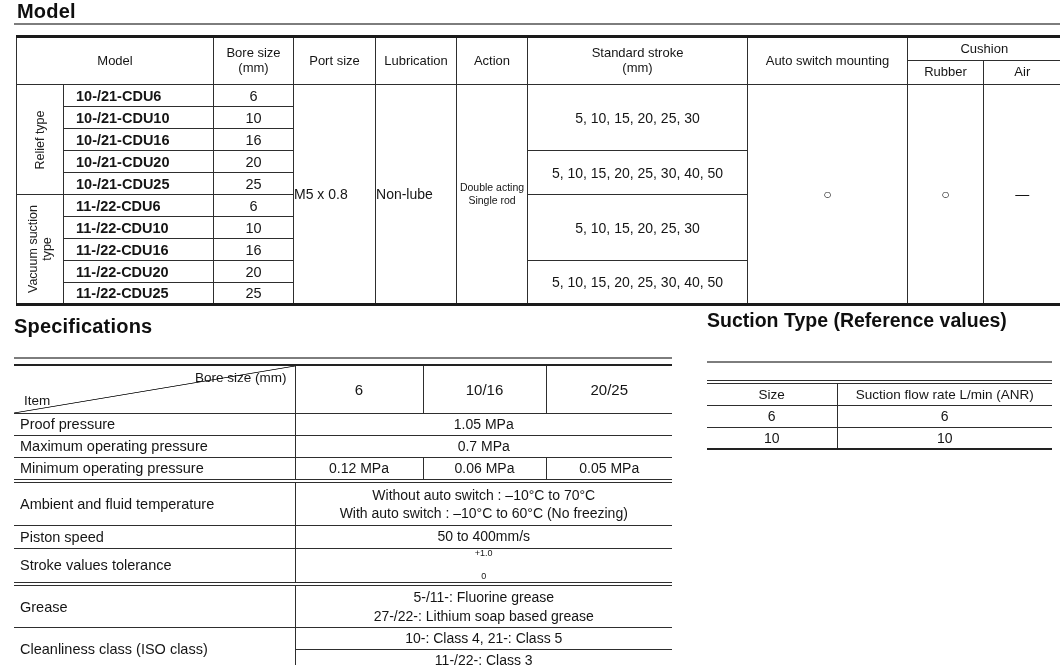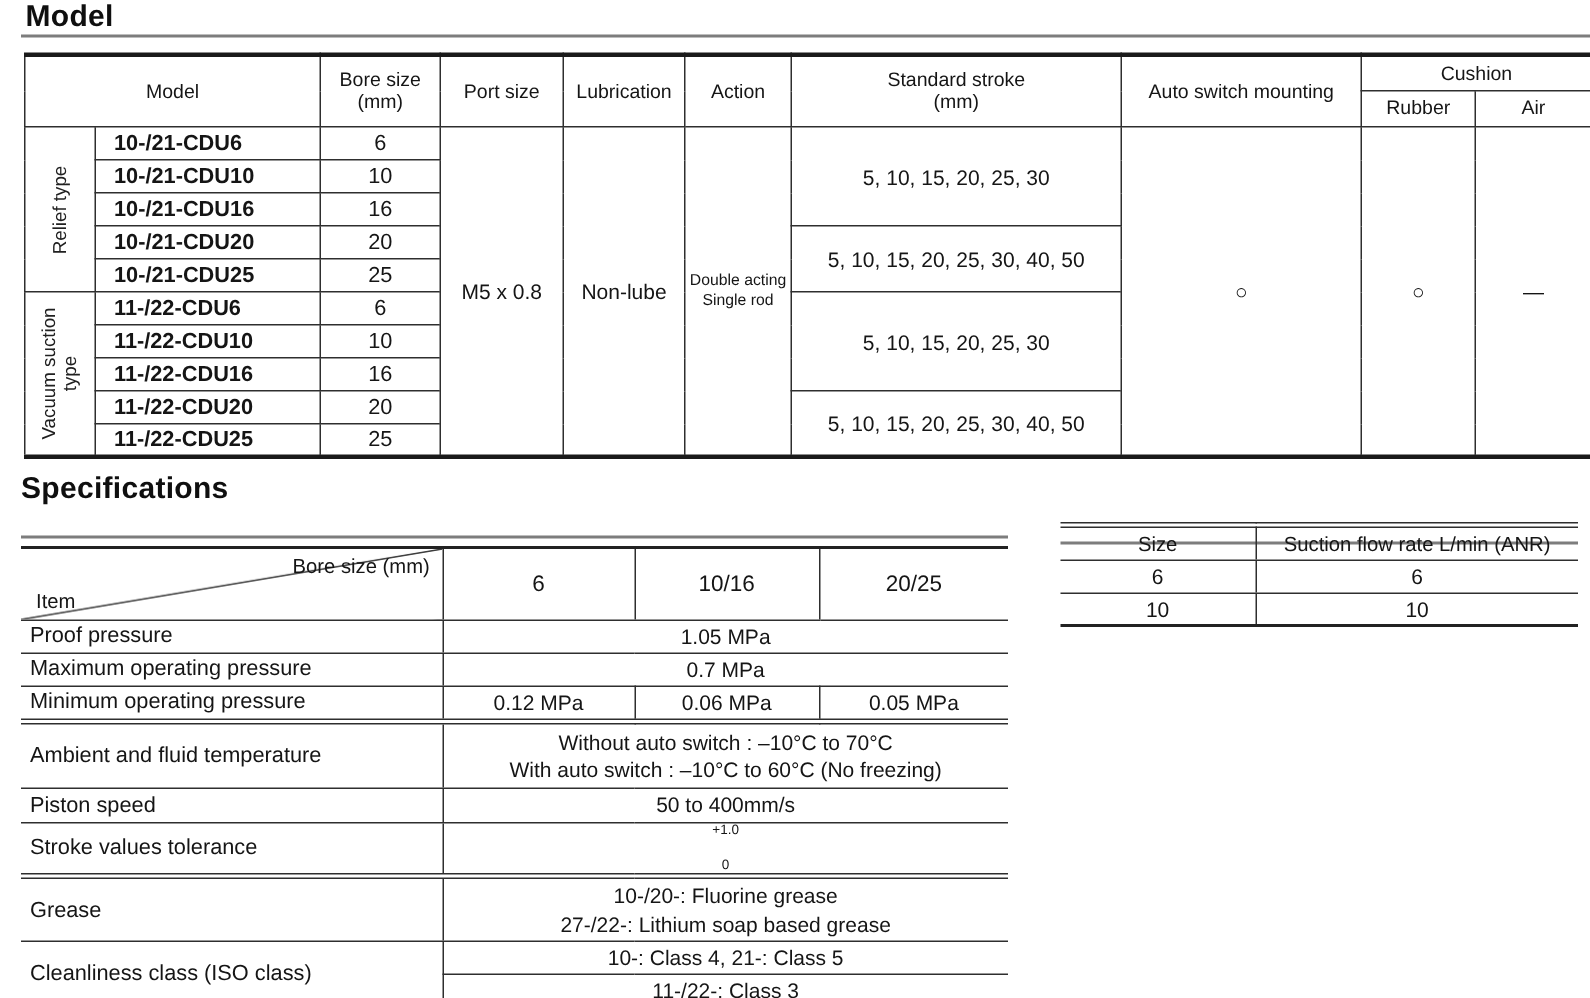--- a/index.html
+++ b/index.html
@@ -14,21 +14,21 @@
   
   #model-table { border-collapse:collapse; table-layout:fixed; width:1044px;
     border-top:3px solid #1a1a1a; border-bottom:3px solid #1a1a1a; border-left:1px solid #2e2e2e; }
   #model-table th, #model-table td { border:1px solid #2e2e2e; overflow:hidden; }
   #model-table td:last-child, #model-table th.no-right { border-right:none; }
   #model-table thead tr { height:24px; }
   #model-table thead th { font-weight:normal; font-size:13px; text-align:center; line-height:1.15; }
   #model-table tbody tr { height:22px; }
   .cell-model { font-weight:bold; font-size:14.5px; text-align:left; padding-left:12px; }
   .cell-bore  { font-size:14.5px; text-align:center; }
-  .cell-mid   { font-size:14px; text-align:center; }
+  .cell-mid   { font-size:14px; text-align:left; }
   .cell-action{ font-size:10.5px; text-align:center; line-height:1.25; }
   .cell-stroke{ font-size:14px; text-align:center; }
   .cell-sym   { font-size:14px; text-align:center; }
   td.group { position:relative; }
   .rot { position:absolute; top:50%; left:50%; transform:translate(-50%,-50%) rotate(-90deg);
     width:108px; text-align:center; font-size:12.5px; line-height:1.15; color:#202020; }
 
   
   #spec-table { border-collapse:collapse; table-layout:fixed; width:658px;
     border-top:2px solid #222; border-bottom:3px solid #1a1a1a; }
@@ -207,39 +207,40 @@
       <td class="val vline" colspan="3">
         <span class="tol">
           <span>+1.0</span>
           <span>0</span>
         </span>
       </td>
     </tr>
     <tr class="dbl" style="height:43px">
       <td class="lbl">Grease</td>
       <td class="val vline" colspan="3">
-        <div>10-/20-: Fluorine grease</div>
+        <div>5-/11-: Fluorine grease</div>
         <div>27-/22-: Lithium soap based grease</div>
       </td>
     </tr>
     <tr style="height:22px">
       <td class="lbl" rowspan="2">Cleanliness class (ISO class)</td>
       <td class="val vline" colspan="3">10-: Class 4, 21-: Class 5</td>
     </tr>
     <tr style="height:22px">
       <td class="val vline" colspan="3">11-/22-: Class 3</td>
     </tr>
   </tbody>
 </table>
 
 <div id="suction-title" class="abs" style="left:707px; top:307px; width:352px;">
+  <div>Suction Type (Reference values)</div>
 </div>
 <div class="abs title-rule" style="left:707px; top:361px; width:345px;"></div>
 
-<table id="suction-table" class="abs" style="left:707px; top:348px;">
+<table id="suction-table" class="abs" style="left:707px; top:380px;">
   <colgroup>
     <col style="width:130px">
       <col style="width:215px">
   </colgroup>
   <thead>
     <tr style="height:23px">
       <th>Size</th>
       <th class="vline">Suction flow rate L/min (ANR)</th>
     </tr>
   </thead>

